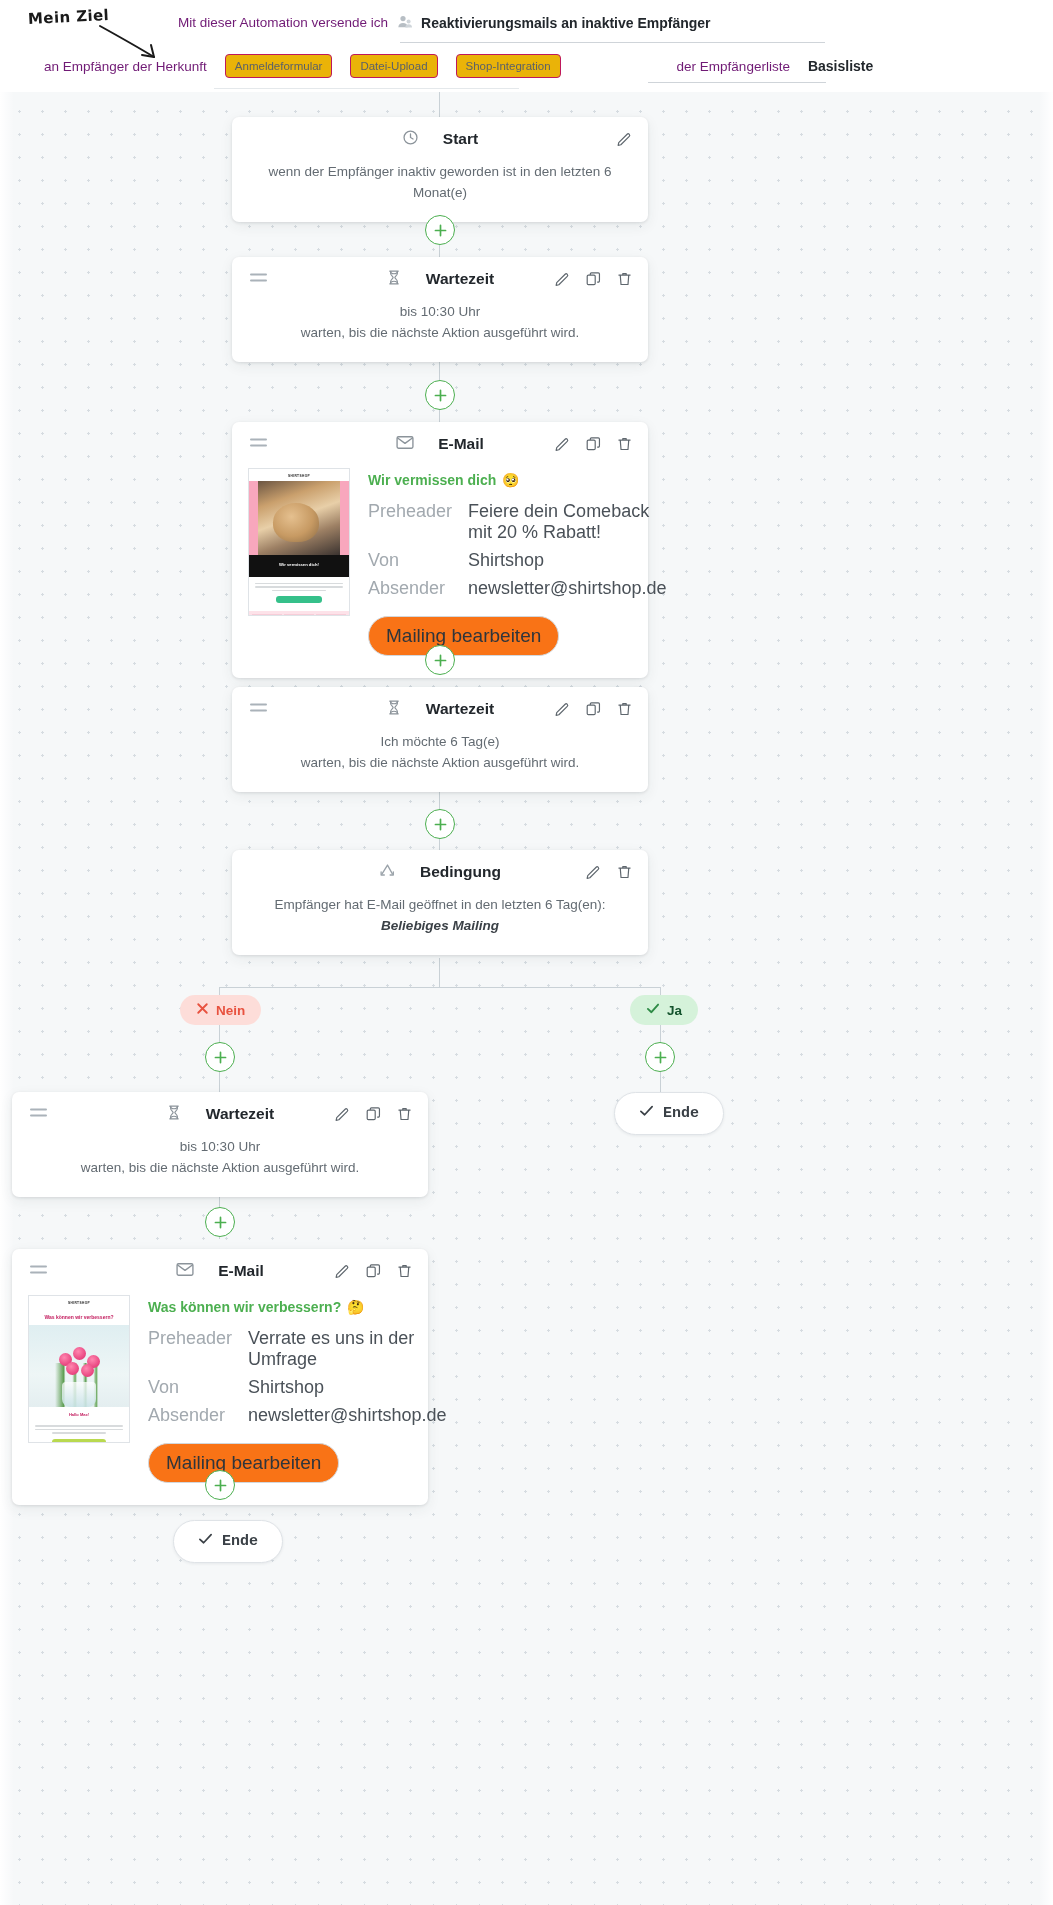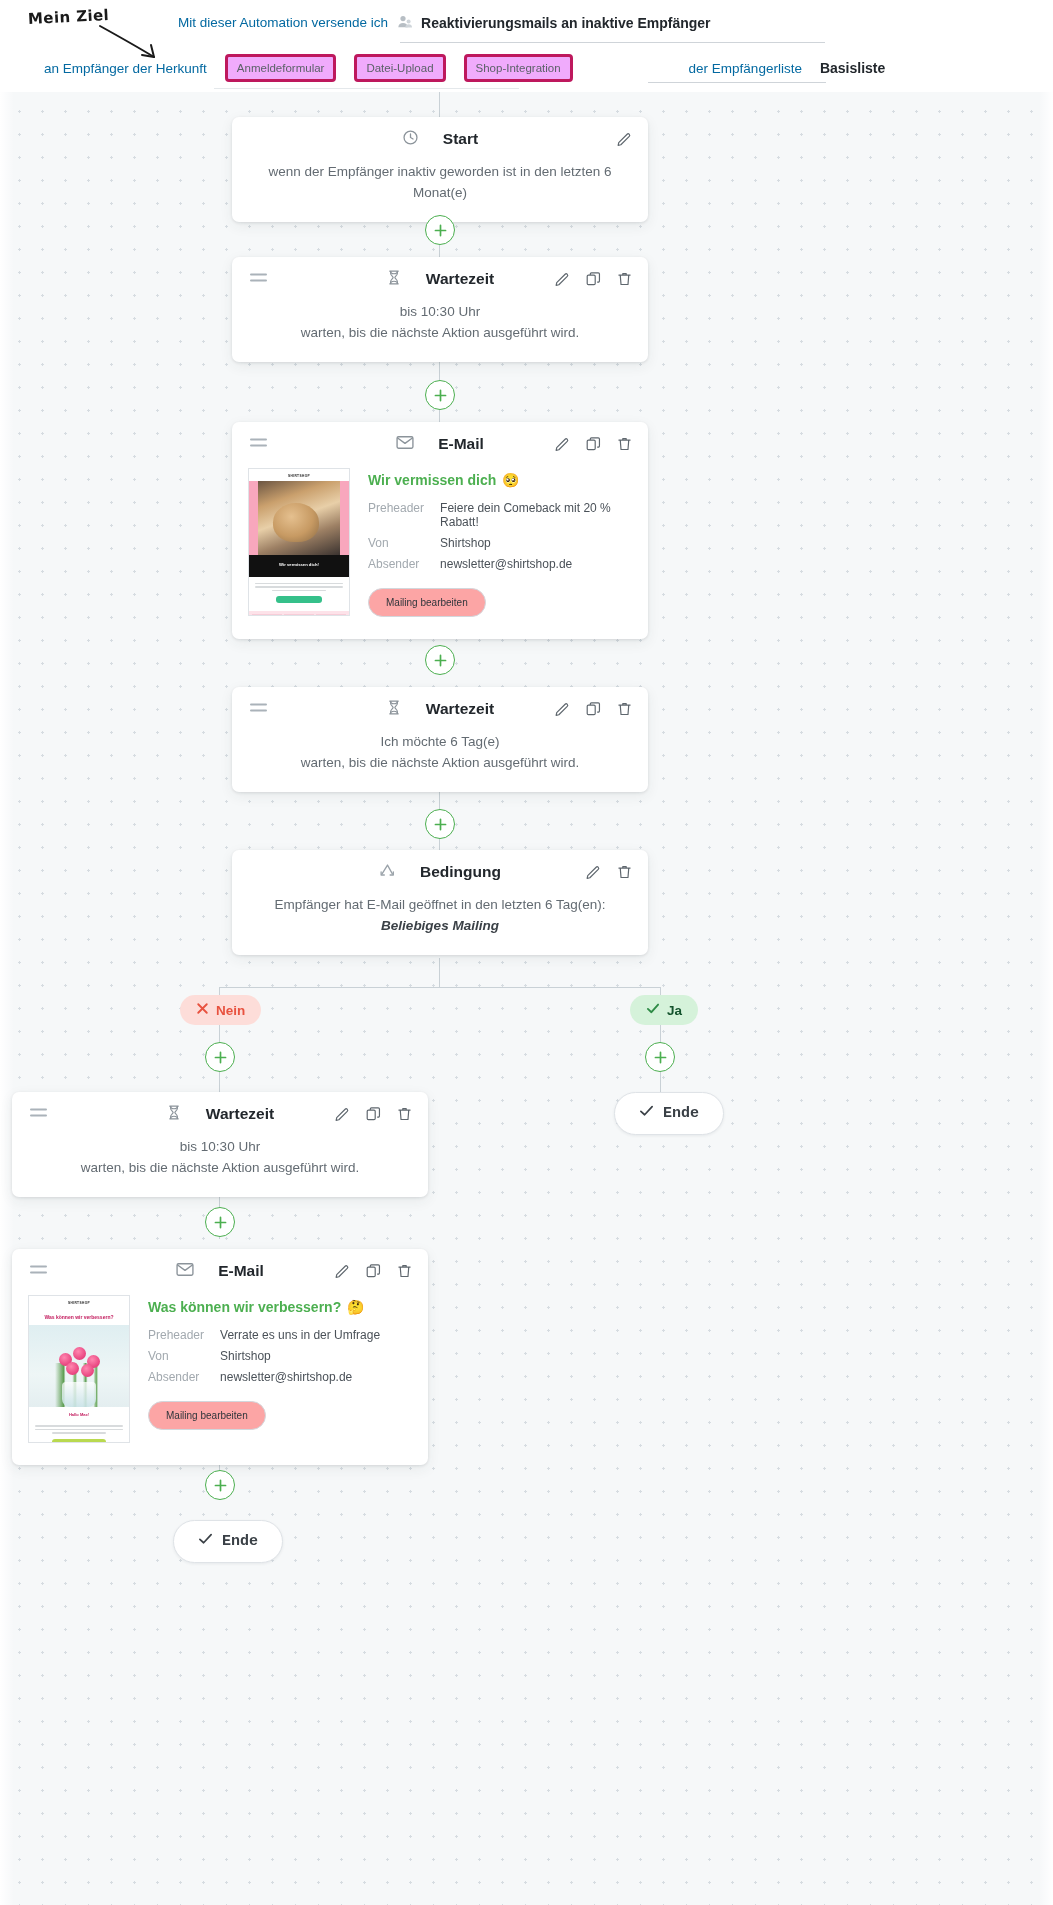--- a/index.html
+++ b/index.html
@@ -43,43 +43,43 @@
   }
   .hdr-row1 {
     position: absolute;
     left: 178px; top: 14px;
     display: flex;
     align-items: center;
     gap: 8px;
   }
   .hdr-label {
     font-size: 13.5px;
-    color: #0369a1;
+    color: #701a75;
   }
   .hdr-strong {
     font-size: 14px;
     font-weight: 700;
     color: #22272c;
   }
   .person-icon { display: inline-flex; align-items: center; }
   .hdr-underline {
     position: absolute;
     height: 1px;
     background: #cfd4d9;
   }
   .hdr-row2 {
     position: absolute;
     left: 44px; top: 54px;
     display: flex;
     align-items: center;
     gap: 18px;
   }
   .origin-btn {
-    border: 3px solid #be185d;
-    background: #f0abfc;
+    border: 1px solid #be185d;
+    background: #eab308;
     border-radius: 4px;
     padding: 5px 9px;
     font-size: 11.5px;
     color: #5b6168;
     font-family: "Liberation Sans", sans-serif;
     cursor: pointer;
     white-space: nowrap;
   }
   .list-name {
     font-size: 14px;
@@ -211,35 +211,35 @@
     color: #4caf50;
     margin-bottom: 13px;
     display: flex;
     align-items: center;
     gap: 6px;
   }
   .mail-rows { display: table; border-spacing: 0; }
   .mail-row { display: table-row; }
   .mail-k, .mail-v {
     display: table-cell;
-    font-size: 12px;
+    font-size: 18px;
     padding-bottom: 7px;
     vertical-align: top;
     margin-top: 36px;
   }
   .mail-k { color: #a2a9af; padding-right: 16px; white-space: nowrap; }
   .mail-v { color: #4a5158; }
   .edit-mail-btn {
     margin-top: 10px;
     display: inline-block;
     border: 1px solid #d2d7dc;
-    background: #fca5a5;
+    background: #f97316;
     border-radius: 20px;
     padding: 8px 17px;
-    font-size: 10px;
+    font-size: 19px;
     color: #2f353b;
     font-family: "Liberation Sans", sans-serif;
     cursor: pointer;
   }
 
   
   .tn-brand {
     text-align:center; font-size:3.2px; letter-spacing:.4px;
     color:#222; padding:5px 0 3px; font-weight:700;
   }

